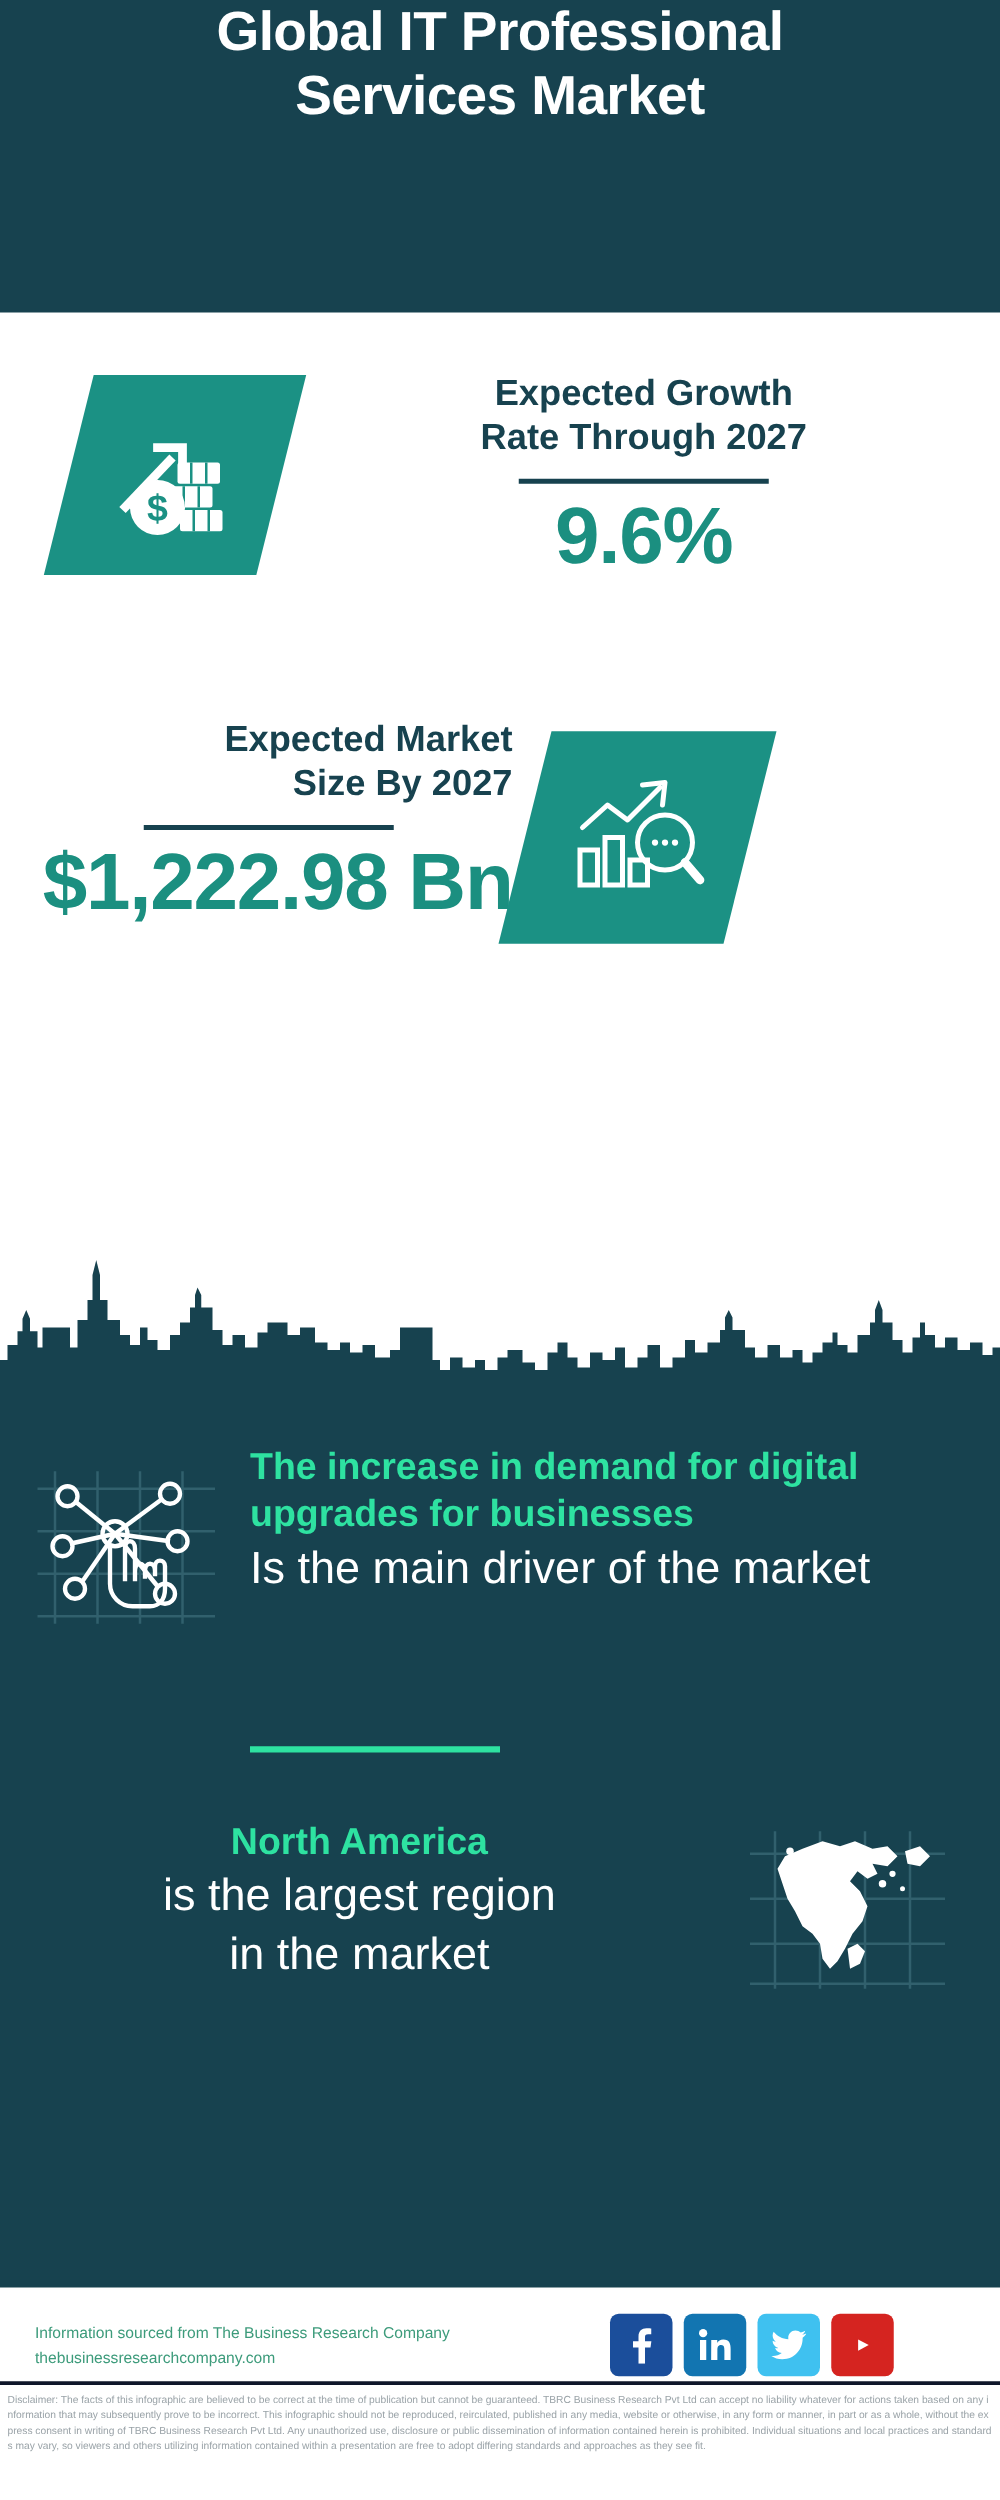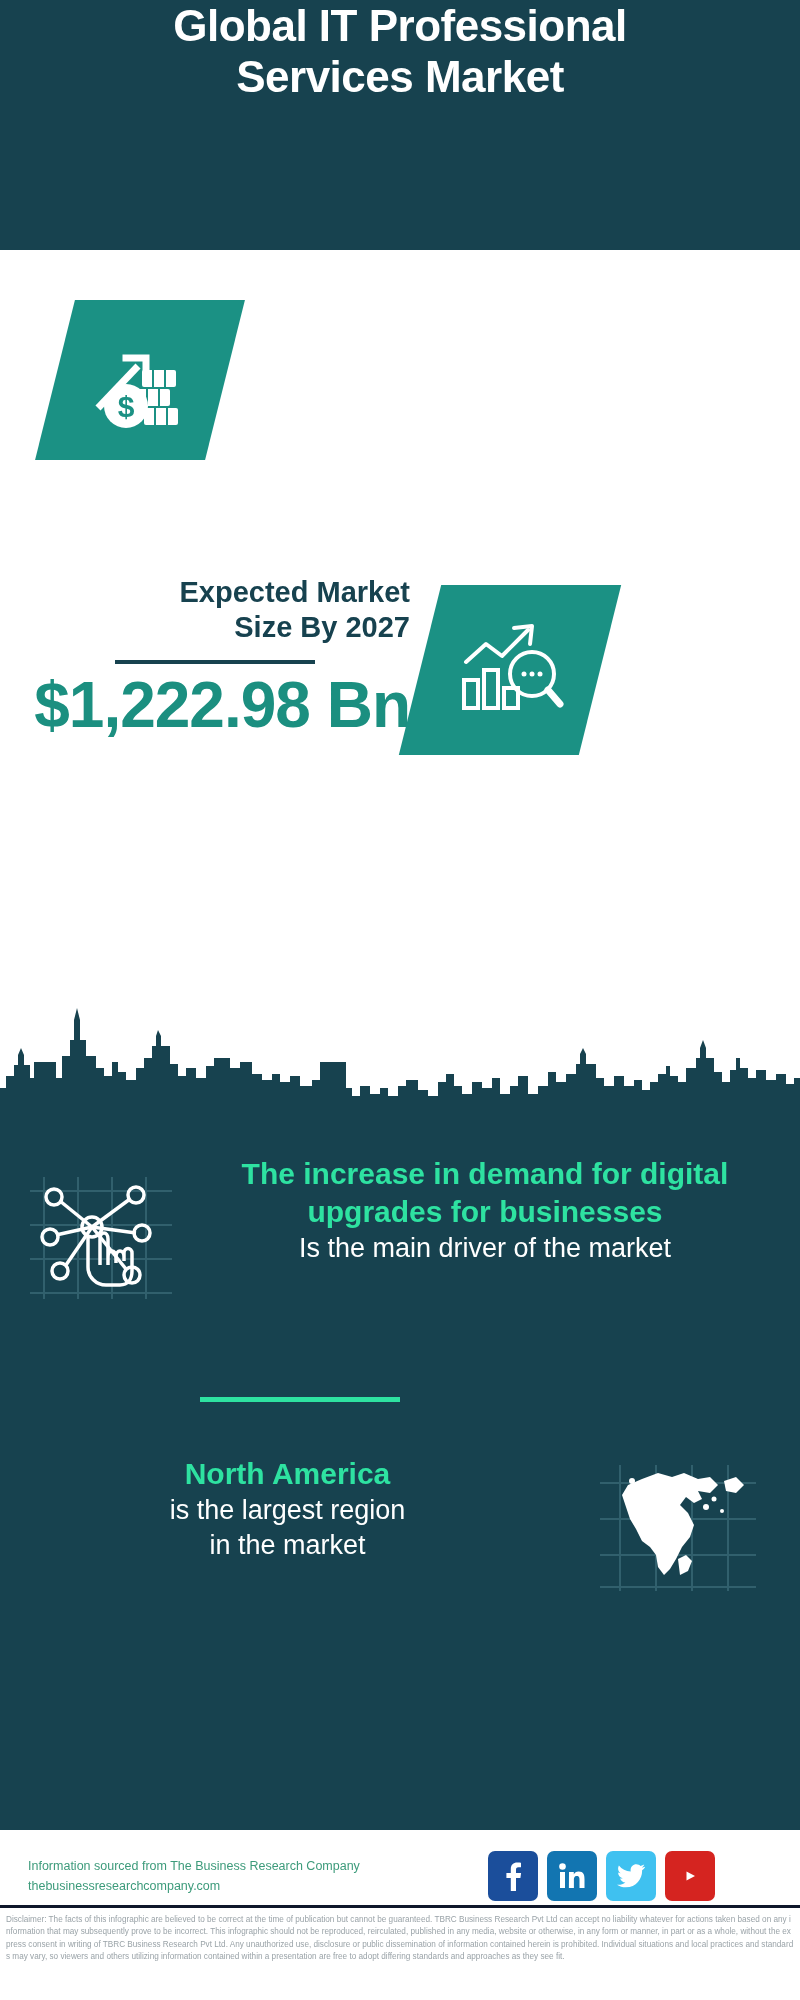--- a/index.html
+++ b/index.html
@@ -118,31 +118,31 @@
   }
   .driver-icon {
     width: 200px;
     display: flex;
     justify-content: center;
     padding-top: 18px;
   }
   .driver-copy {
     width: 600px;
     padding-right: 30px;
-    text-align: center;
+    text-align: left;
   }
   .hl-green {
     color: #2ee2a1;
     font-size: 30px;
     font-weight: bold;
     line-height: 1.27;
   }
   .sub-white {
     color: #ffffff;
-    font-size: 27px;
+    font-size: 36px;
     line-height: 1.3;
   }
   .rule-green {
     position: absolute;
     left: 200px; top: 1397px;
     width: 200px; height: 5px;
     background: #2ee2a1;
   }
 
   .region-row {
@@ -242,20 +242,26 @@
             <line x1="79" y1="40" x2="79" y2="57"></line>
             <line x1="61" y1="59" x2="61" y2="76"></line>
             <line x1="73" y1="59" x2="73" y2="76"></line>
             <line x1="69" y1="78" x2="69" y2="95"></line>
             <line x1="81" y1="78" x2="81" y2="95"></line>
           </g>
           <circle cx="40" cy="76" r="22" fill="#fff"></circle>
           <text x="40" y="87" font-size="30" font-weight="bold" fill="#1b9184" text-anchor="middle" font-family="Liberation Sans, sans-serif">$</text>
         </svg>
       </div>
+    </div>
+    <div class="growth-text">
+      <div class="stat-label">Expected Growth</div>
+      <div class="stat-label">Rate Through 2027</div>
+      <div class="rule-dark"></div>
+      <div class="stat-value">9.6%</div>
     </div>
   </div>
 
   <div class="stat-size">
     <div class="size-text">
       <div class="stat-label">Expected Market</div>
       <div class="stat-label">Size By 2027</div>
       <div class="rule-dark"></div>
       <div class="stat-value">$1,222.98 Bn</div>
     </div>

